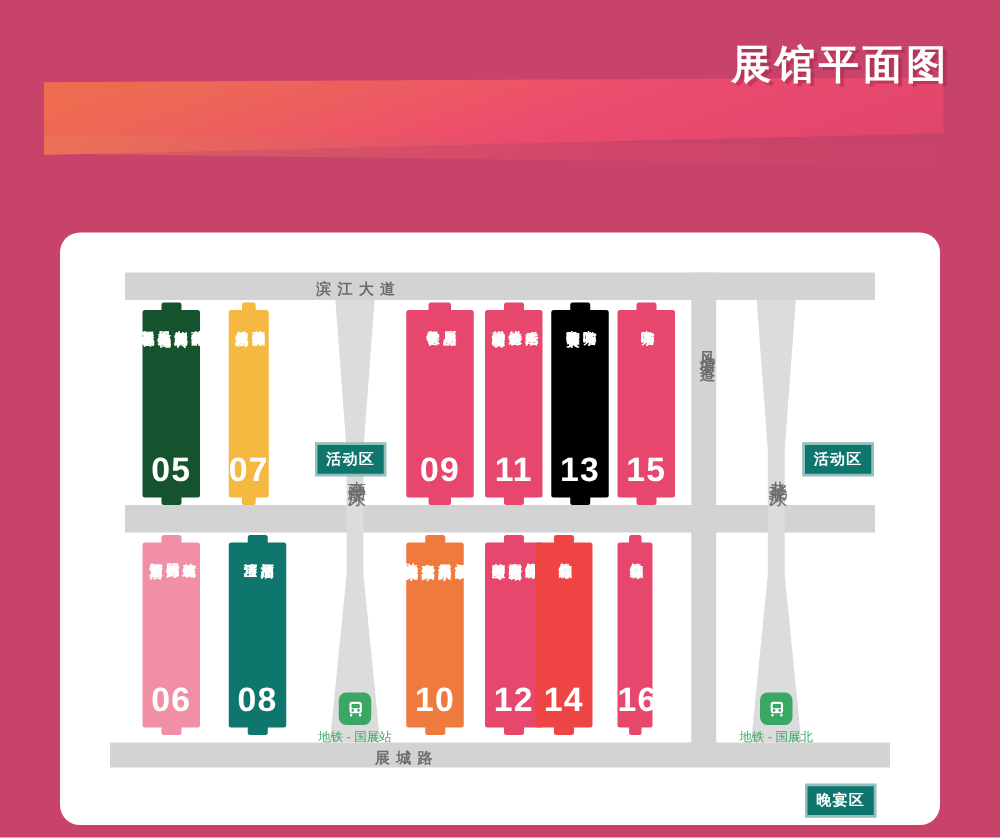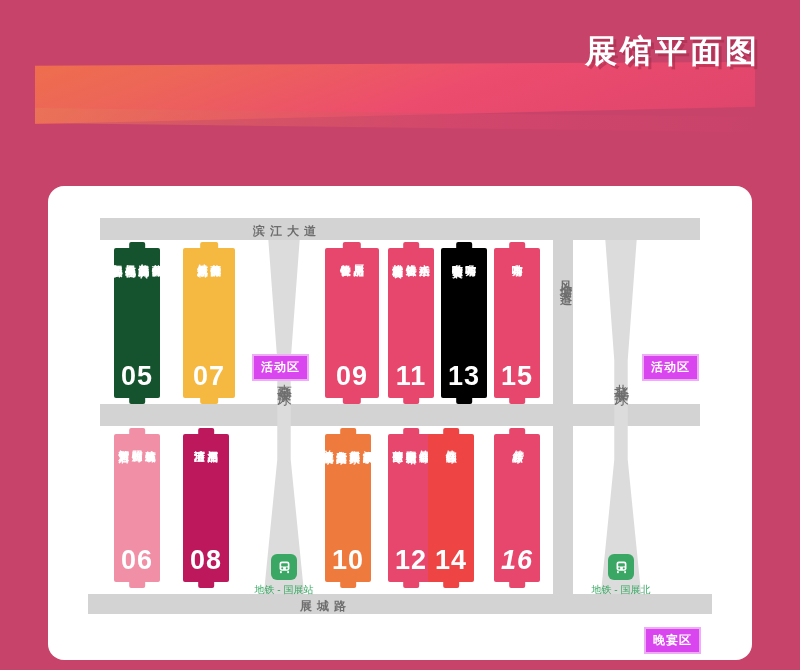--- a/index.html
+++ b/index.html
@@ -56,21 +56,21 @@
     clip-path: polygon(22% 0%, 78% 0%, 62% 34%, 62% 62%, 86% 100%, 14% 100%, 38% 62%, 38% 34%);
   }
   .hall-label {
     position: absolute; left: 50%; transform: translateX(-50%);
     writing-mode: vertical-rl; color: #6d6d6d;
     font-size: 15px; letter-spacing: 2px; white-space: nowrap;
   }
 
   
   .badge {
-    position: absolute; background: #d946ef; color: #fff;
+    position: absolute; background: #0f766e; color: #fff;
     font-size: 12px; font-weight: bold; letter-spacing: 1px;
     padding: 3px 7px; white-space: nowrap;
     border: 2px solid rgba(255,255,255,.55);
   }
 
   
   .booth {
     position: absolute; border-radius: 2px;
     display: flex; flex-direction: column; align-items: center;
   }
@@ -149,21 +149,21 @@
     <div class="booth" style="left:66px; top:62px; width:46px; height:150px; background:#14532d;">
       <div class="booth-tags">
         <span class="booth-tag">营养保健品</span>
         <span class="booth-tag">包装制品及材料</span>
         <span class="booth-tag">机器人与自动化</span>
         <span class="booth-tag">加工包装设备</span>
       </div>
       <div class="booth-num">05</div>
     </div>
 
-    <div class="booth" style="left:135px; top:62px; width:52px; height:150px; background:#f5b942;">
+    <div class="booth" style="left:135px; top:62px; width:32px; height:150px; background:#f5b942;">
       <div class="booth-tags">
         <span class="booth-tag">营养保健品</span>
         <span class="booth-tag">健康天然原料</span>
       </div>
       <div class="booth-num">07</div>
     </div>
 
     <div class="booth" style="left:277px; top:62px; width:54px; height:150px; background:#e8476d;">
       <div class="booth-tags">
         <span class="booth-tag">厨房用品</span>
@@ -198,21 +198,21 @@
 
     <div class="booth" style="left:66px; top:248px; width:46px; height:148px; background:#f08fa5;">
       <div class="booth-tags">
         <span class="booth-tag">建筑装饰</span>
         <span class="booth-tag">照明灯饰</span>
         <span class="booth-tag">智慧酒店</span>
       </div>
       <div class="booth-num">06</div>
     </div>
 
-    <div class="booth" style="left:135px; top:248px; width:46px; height:148px; background:#be185d;">
+    <div class="booth" style="left:135px; top:248px; width:46px; height:148px; background:#0f766e;">
       <div class="booth-tags">
         <span class="booth-tag">酒店用品</span>
         <span class="booth-tag">清洁环卫</span>
       </div>
       <div class="booth-num">08</div>
     </div>
 
     <div class="booth" style="left:277px; top:248px; width:46px; height:148px; background:#ef7a3e;">
       <div class="booth-tags">
         <span class="booth-tag">酒店家具软装</span>
@@ -232,21 +232,21 @@
       <div class="booth-num">12</div>
     </div>
 
     <div class="booth" style="left:380px; top:248px; width:46px; height:148px; background:#ef4444;">
       <div class="booth-tags">
         <span class="booth-tag">饮品综合</span>
       </div>
       <div class="booth-num">14</div>
     </div>
 
-    <div class="booth" style="left:446px; top:248px; width:46px; height:148px; background:#e8476d;font-style:italic;">
+    <div class="booth" style="left:446px; top:248px; width:28px; height:148px; background:#e8476d;">
       <div class="booth-tags">
         <span class="booth-tag">饮品综合</span>
       </div>
       <div class="booth-num">16</div>
     </div>
 
     <div class="metro" style="left:198px; top:368px; width:76px;">
       <div class="metro-icon">
         <svg width="17" height="17" viewBox="0 0 24 24" aria-hidden="true">
           <rect x="5" y="3.5" width="14" height="13" rx="3.2" fill="#ffffff"></rect>

